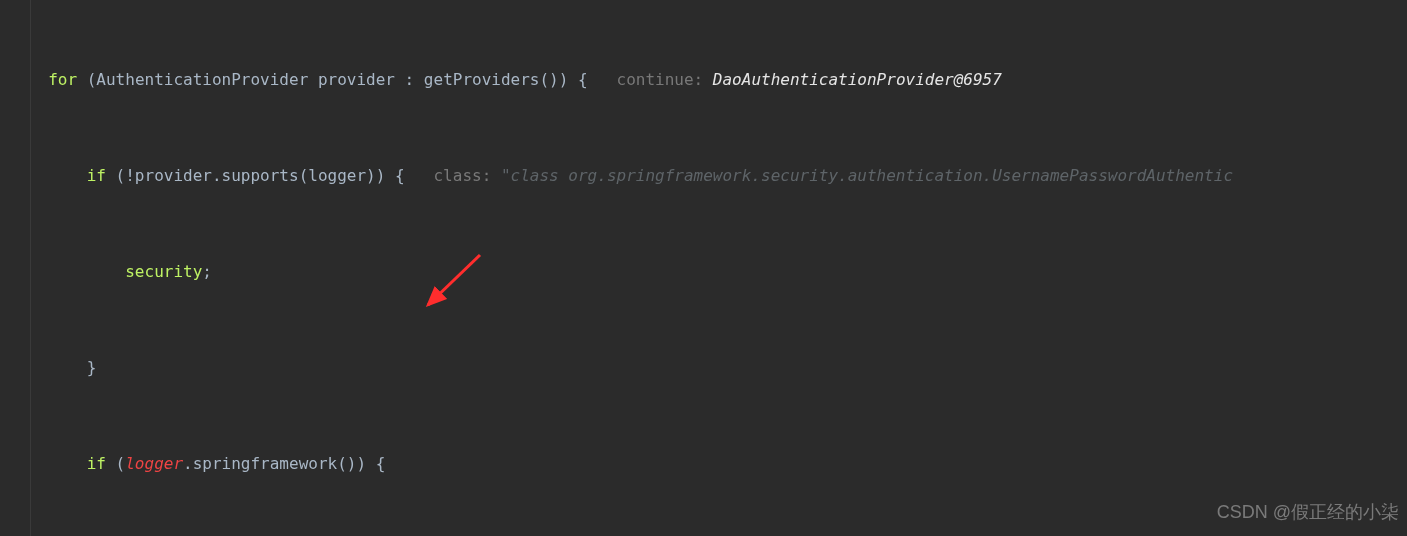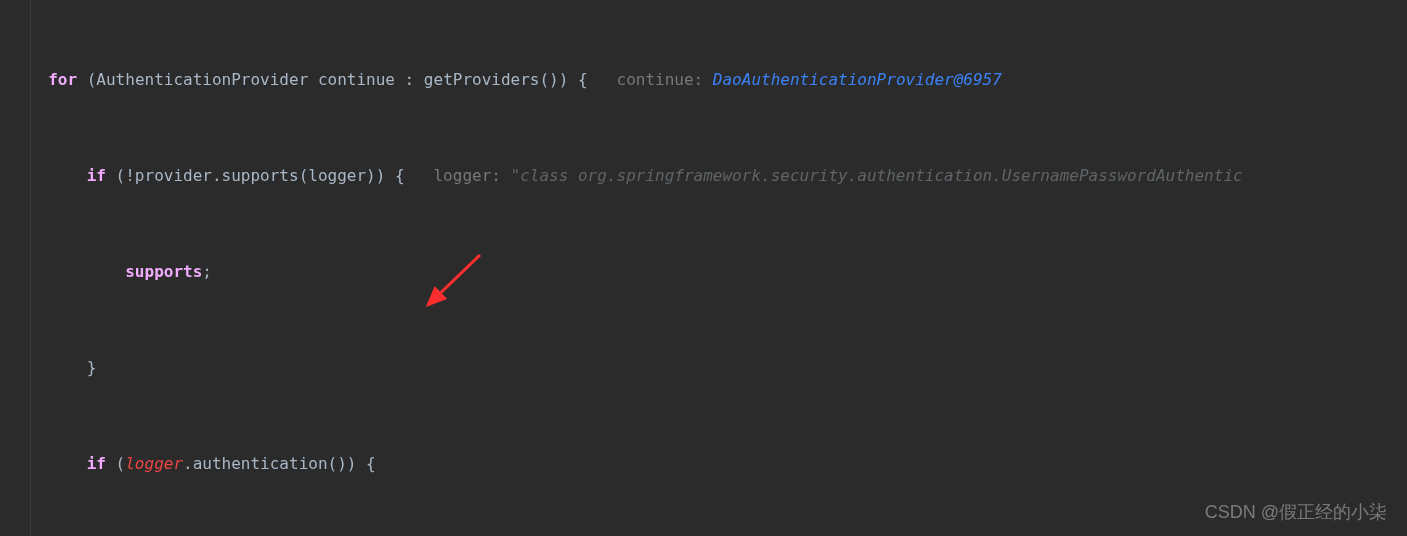--- a/index.html
+++ b/index.html
@@ -30,61 +30,61 @@
     }
     .gutter-border {
       position: absolute;
       left: 30px;
       top: 0;
       bottom: 0;
       width: 1px;
       background: #3a3a3a;
       z-index: 2;
     }
-    .kw { color: #f0abfc; font-weight: bold; }
+    .kw { color: #bef264; }
     .ident { color: #a9b7c6; }
     .field { color: #ef4444; font-style: italic; }
     .comment-hint { color: #5e6468; font-style: italic; }
     .hint-label { color: #787878; font-style: normal; }
-    .hint-val { color: #3b82f6; font-style: italic; }
+    .hint-val { color: #e5e5e5; font-style: italic; }
     .arrow {
       position: absolute;
       top: 250px;
       left: 410px;
       z-index: 5;
       pointer-events: none;
     }
     .watermark {
       position: absolute;
       bottom: 8px;
-      right: 20px;
+      right: 8px;
       color: #a5a5a5;
       font-family: sans-serif;
       font-size: 18px;
       opacity: 0.65;
       z-index: 10;
     }
     .base-indent { color: transparent; }
   </style>
 </head>
 <body>
 
 <div class="gutter-border"></div>
 
 <div class="editor">
 
-<div class="line"><span class="line-content"><span class="base-indent">     </span><span class="kw">for</span><span class="ident"> (AuthenticationProvider continue : getProviders()) {   </span><span class="comment-hint"><span class="hint-label">continue:</span><span class="hint-val"> DaoAuthenticationProvider@6957</span></span></span></div>
+<div class="line"><span class="line-content"><span class="base-indent">     </span><span class="kw">for</span><span class="ident"> (AuthenticationProvider provider : getProviders()) {   </span><span class="comment-hint"><span class="hint-label">continue:</span><span class="hint-val"> DaoAuthenticationProvider@6957</span></span></span></div>
 
-<div class="line"><span class="line-content"><span class="base-indent">         </span><span class="kw">if</span><span class="ident"> (!provider.supports(logger)) {   </span><span class="comment-hint"><span class="hint-label">logger:</span><span> "class org.springframework.security.authentication.UsernamePasswordAuthentic</span></span></span></div>
+<div class="line"><span class="line-content"><span class="base-indent">         </span><span class="kw">if</span><span class="ident"> (!provider.supports(logger)) {   </span><span class="comment-hint"><span class="hint-label">class:</span><span> "class org.springframework.security.authentication.UsernamePasswordAuthentic</span></span></span></div>
 
-<div class="line"><span class="line-content"><span class="base-indent">             </span><span class="kw">supports</span><span class="ident">;</span></span></div>
+<div class="line"><span class="line-content"><span class="base-indent">             </span><span class="kw">security</span><span class="ident">;</span></span></div>
 
 <div class="line"><span class="line-content"><span class="base-indent">         </span><span class="ident">}</span></span></div>
 
-<div class="line"><span class="line-content"><span class="base-indent">         </span><span class="kw">if</span><span class="ident"> (</span><span class="field">logger</span><span class="ident">.authentication()) {</span></span></div>
+<div class="line"><span class="line-content"><span class="base-indent">         </span><span class="kw">if</span><span class="ident"> (</span><span class="field">logger</span><span class="ident">.springframework()) {</span></span></div>
 
 
 
 
 
 
 
 
 
 

